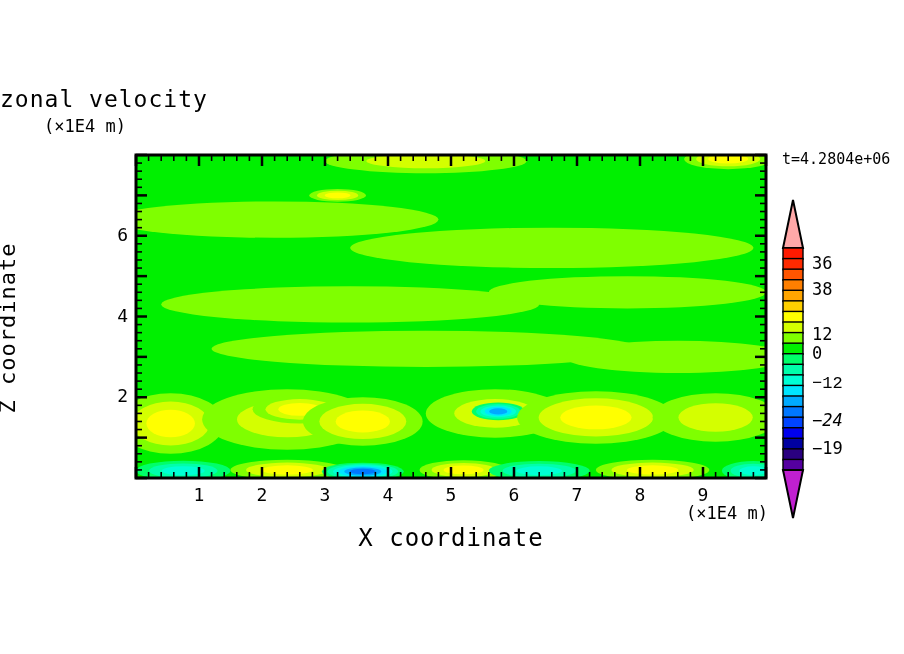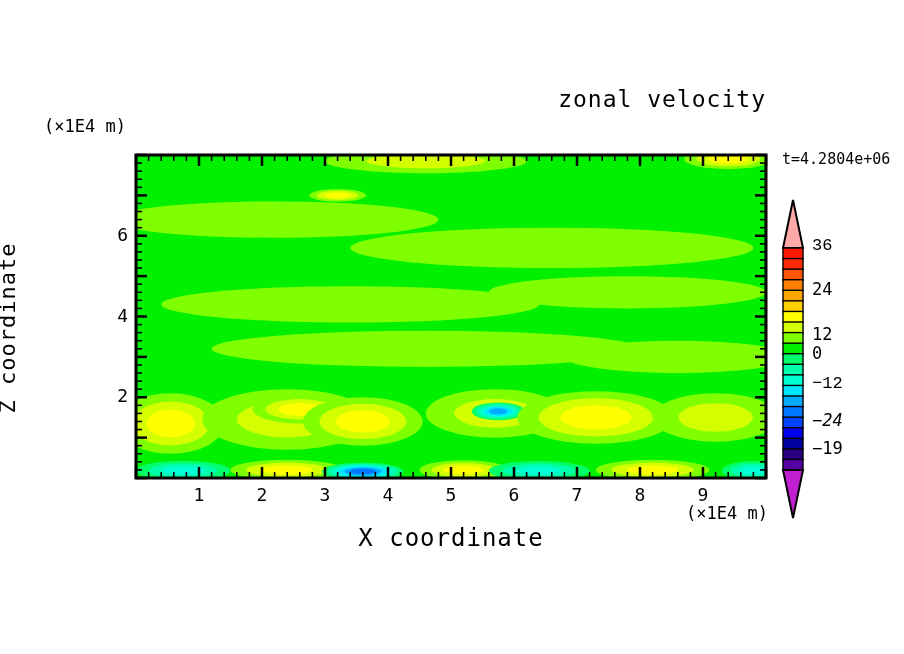--- a/index.html
+++ b/index.html
@@ -20,21 +20,21 @@
     position: absolute;
     left: 0; top: 0;
     width: 904px;
     height: 654px;
   }
   #plot-title {
     position: absolute;
     left: 0;
     top: 86px;
     width: 766px;
-    text-align: right;
+    text-align: left;
     font-size: 23px;
     letter-spacing: 1px;
     white-space: pre;
   }
   #y-unit-label {
     position: absolute;
     left: 44px;
     top: 116px;
     font-size: 17px;
     white-space: pre;
@@ -454,22 +454,22 @@
       <div class="tick-text xtick-text" style="left: 557px;">7</div>
       <div class="tick-text xtick-text" style="left: 620px;">8</div>
       <div class="tick-text xtick-text" style="left: 683px;">9</div>
     </div>
   <div id="ytick-labels">
       <div class="tick-text ytick-text" style="top: 385.25px;">2</div>
       <div class="tick-text ytick-text" style="top: 304.5px;">4</div>
       <div class="tick-text ytick-text" style="top: 223.75px;">6</div>
     </div>
   <div id="cb-labels">
-      <div class="cb-text" style="top: 236px; font-family: Liberation Mono, monospace;">36</div>
-      <div class="cb-text" style="top: 279.286px;">24</div>
+      <div class="cb-text" style="top: 253px;">36</div>
+      <div class="cb-text" style="top: 279.286px;">38</div>
       <div class="cb-text" style="top: 324px;">12</div>
       <div class="cb-text" style="top: 342.714px;">0</div>
       <div class="cb-text" style="top: 374.429px; font-family: Liberation Mono, monospace;">−12</div>
       <div class="cb-text" style="top: 410px; font-style: italic;">−24</div>
       <div class="cb-text" style="top: 437.857px;">−19</div>
     </div>
 
 </div>
 
 </body></html>

